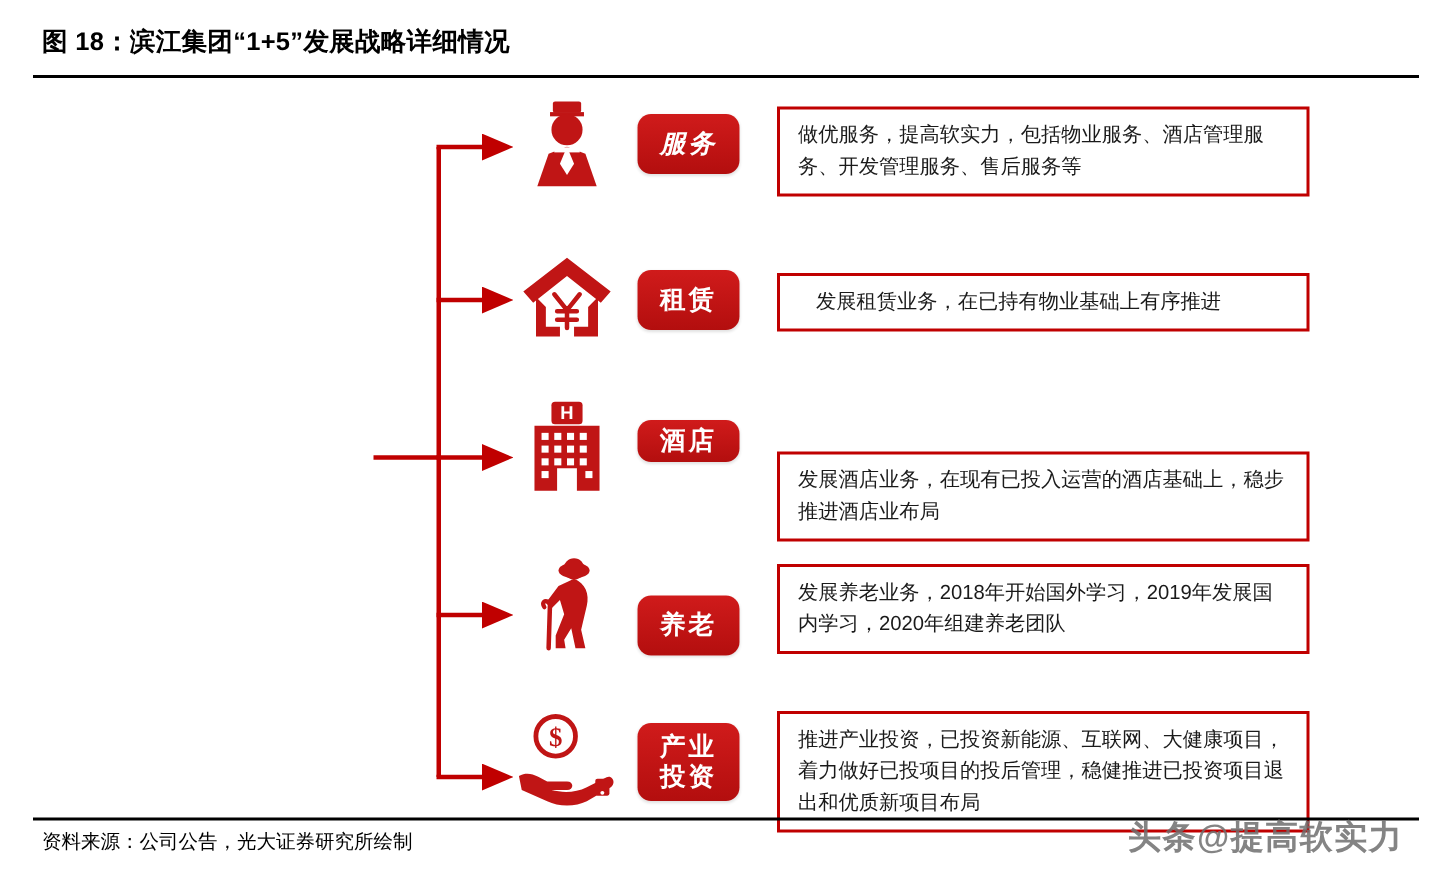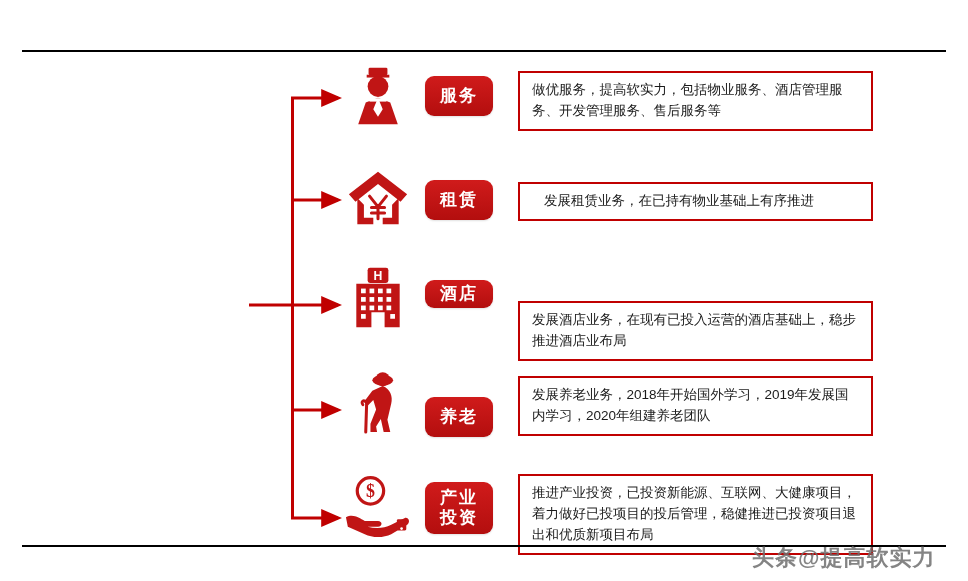--- a/index.html
+++ b/index.html
@@ -150,20 +150,21 @@
     opacity: 0.85;
     letter-spacing: 1px;
     white-space: nowrap;
   }
 </style>
 </head>
 <body>
 
 <div class="page">
 
+  <div class="fig-title">图 18：滨江集团“1+5”发展战略详细情况</div>
   <div class="rule-top"></div>
 
   <svg class="connector" viewBox="0 0 968 581" width="968" height="581">
     <defs>
       <marker id="arrowhead" markerWidth="7" markerHeight="7" refX="5.6" refY="3" orient="auto">
         <path d="M0,0 L7,3 L0,6 Z" fill="#C00000"></path>
       </marker>
     </defs>
 
     <line x1="249" y1="305" x2="294" y2="305" stroke="#C00000" stroke-width="3"></line>
@@ -182,21 +183,21 @@
     <div class="row-icon" style="top:0px;">
       <svg viewBox="0 0 70 70" width="66" height="66">
         <rect x="25" y="6" width="20" height="8" rx="1.5" fill="#C01515"></rect>
         <rect x="23" y="13.5" width="24" height="3" fill="#C01515"></rect>
         <circle cx="35" cy="26" r="11" fill="#C01515"></circle>
         <path d="M35 38 L22 43 L14 66 L56 66 L48 43 Z" fill="#C01515"></path>
         <path d="M35 38 L30 50 L35 58 L40 50 Z" fill="#ffffff"></path>
         <rect x="26" y="38.5" width="18" height="3.5" fill="#ffffff"></rect>
       </svg>
     </div>
-    <div class="cat-badge" style="top:14px;width:68px;height:40px;">服务</div>
+    <div class="cat-badge" style="top:14px;width:68px;height:40px;font-style:italic;">服务</div>
     <div class="desc-box" style="top:9px;">做优服务，提高软实力，包括物业服务、酒店管理服务、开发管理服务、售后服务等</div>
   </div>
 
   <div class="row" style="top:168px;height:70px;">
     <div class="row-icon" style="top:0px;">
       <svg viewBox="0 0 70 66" width="66" height="62">
         <path d="M35 4 L66 28 L59 36 L35 17 L11 36 L4 28 Z" fill="#C01515"></path>
         <path d="M13 32 L13 60 L30 60 L30 53 L20 53 L20 39 Z" fill="#C01515"></path>
         <path d="M57 32 L57 60 L40 60 L40 53 L50 53 L50 39 Z" fill="#C01515"></path>
         <path d="M26 30 L34 40 M44 30 L36 40 M28 42 L42 42 M28 48 L42 48 M35 40 L35 54" stroke="#C01515" stroke-width="3.2" fill="none" stroke-linecap="round"></path>
@@ -260,15 +261,16 @@
         <rect x="58" y="50" width="10" height="12" rx="1.5" fill="#C01515"></rect>
         <circle cx="63" cy="60" r="1.4" fill="#ffffff"></circle>
       </svg>
     </div>
     <div class="cat-badge" style="top:10px;width:68px;height:52px;white-space:pre-line;">产业
 投资</div>
     <div class="desc-box" style="top:2px;">推进产业投资，已投资新能源、互联网、大健康项目，着力做好已投项目的投后管理，稳健推进已投资项目退出和优质新项目布局</div>
   </div>
 
   <div class="rule-bottom"></div>
+  <div class="source">资料来源：公司公告，光大证券研究所绘制</div>
   <div class="watermark">头条@提高软实力</div>
 
 </div>
 
 </body></html>

